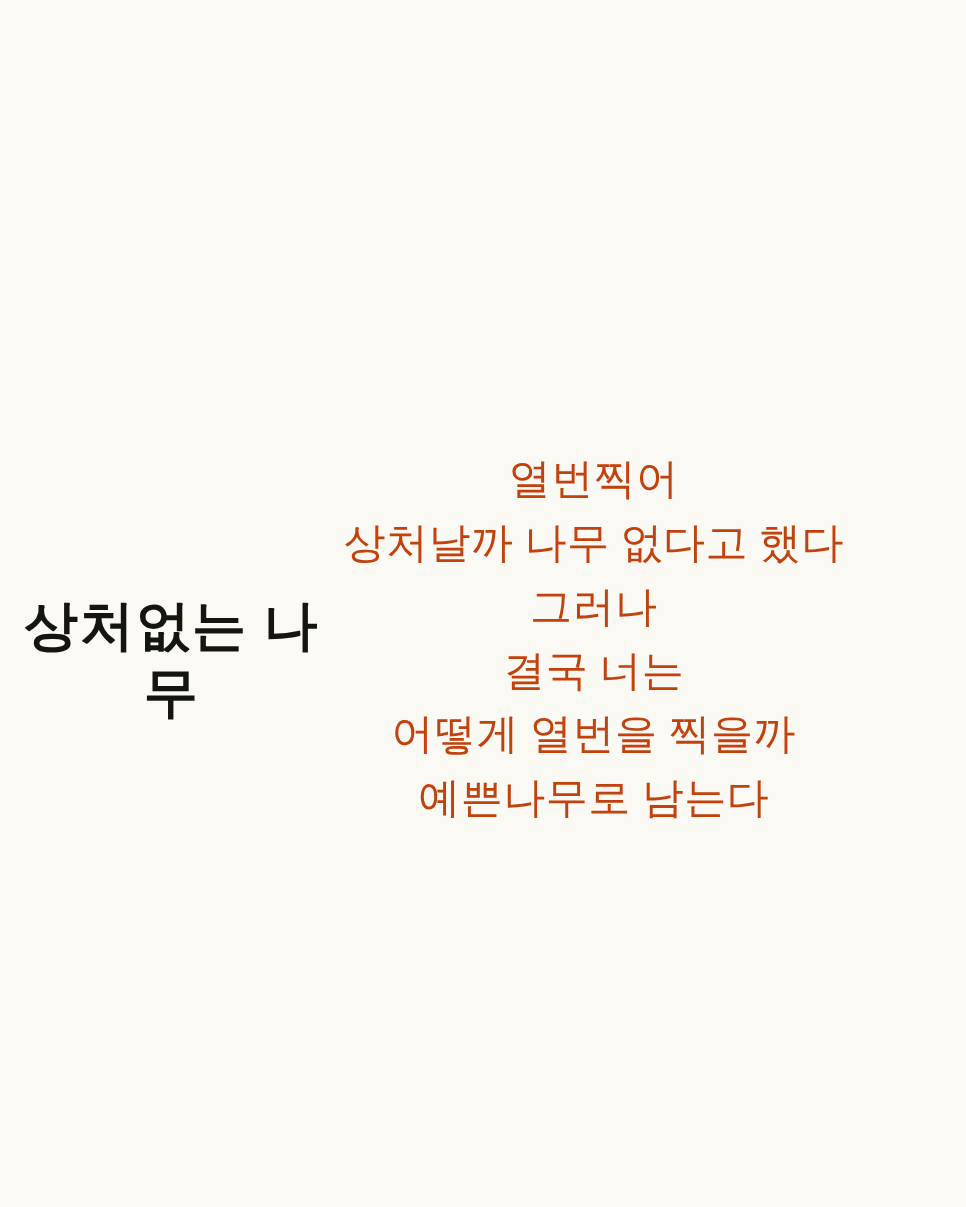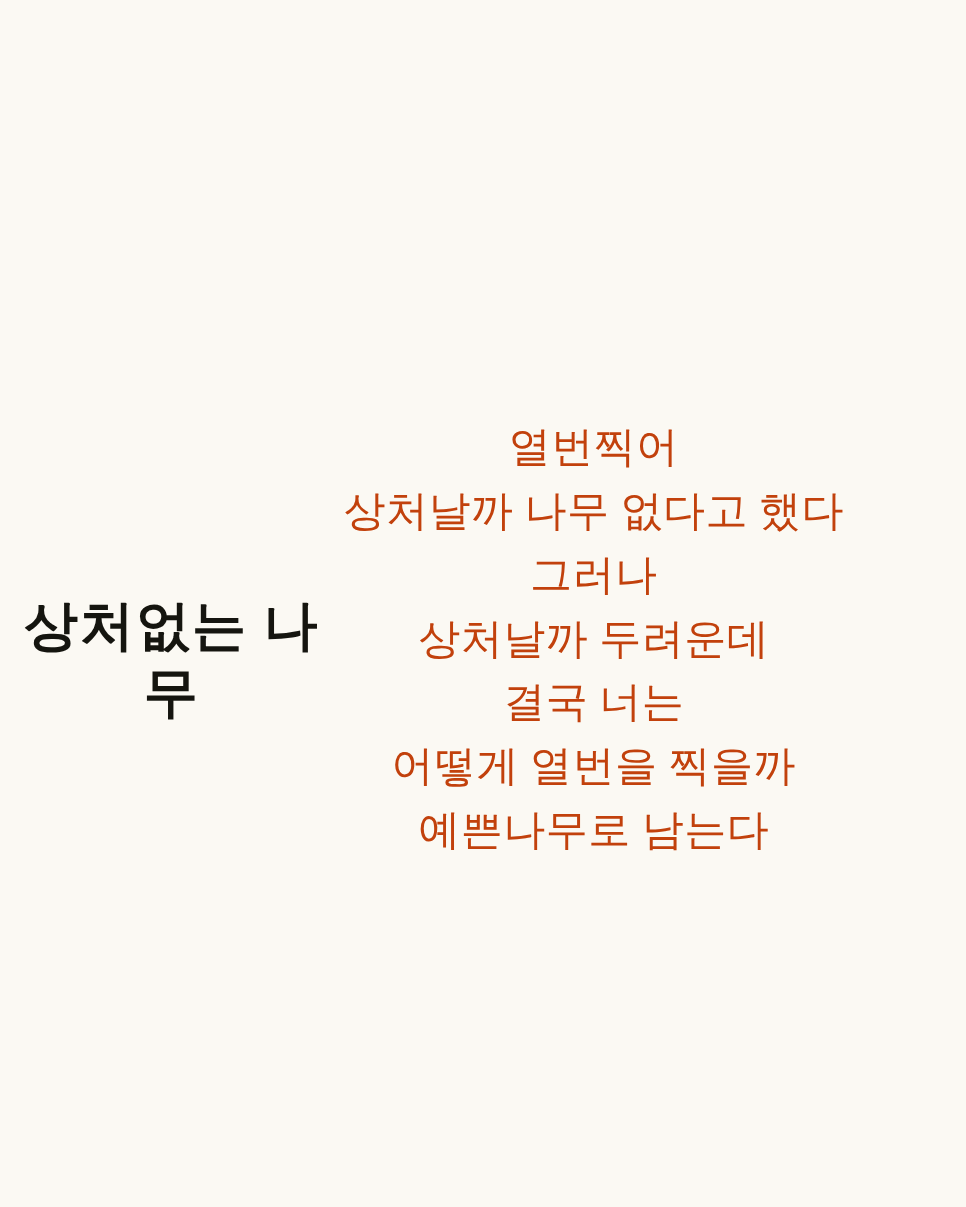--- a/index.html
+++ b/index.html
@@ -47,18 +47,17 @@
 </style>
 </head>
 <body>
 
 <div class="page">
   <h1 class="poem-title">상처없는 나무</h1>
   <div class="poem-body">
     <span class="poem-line">열번찍어</span>
     <span class="poem-line">상처날까 나무 없다고 했다</span>
     <span class="poem-line">그러나</span>
-    <span class="poem-line">상처날까 두려운데</span>
     <span class="poem-line">결국 너는</span>
     <span class="poem-line">어떻게 열번을 찍을까</span>
     <span class="poem-line">예쁜나무로 남는다</span>
   </div>
 </div>
 
 </body></html>

